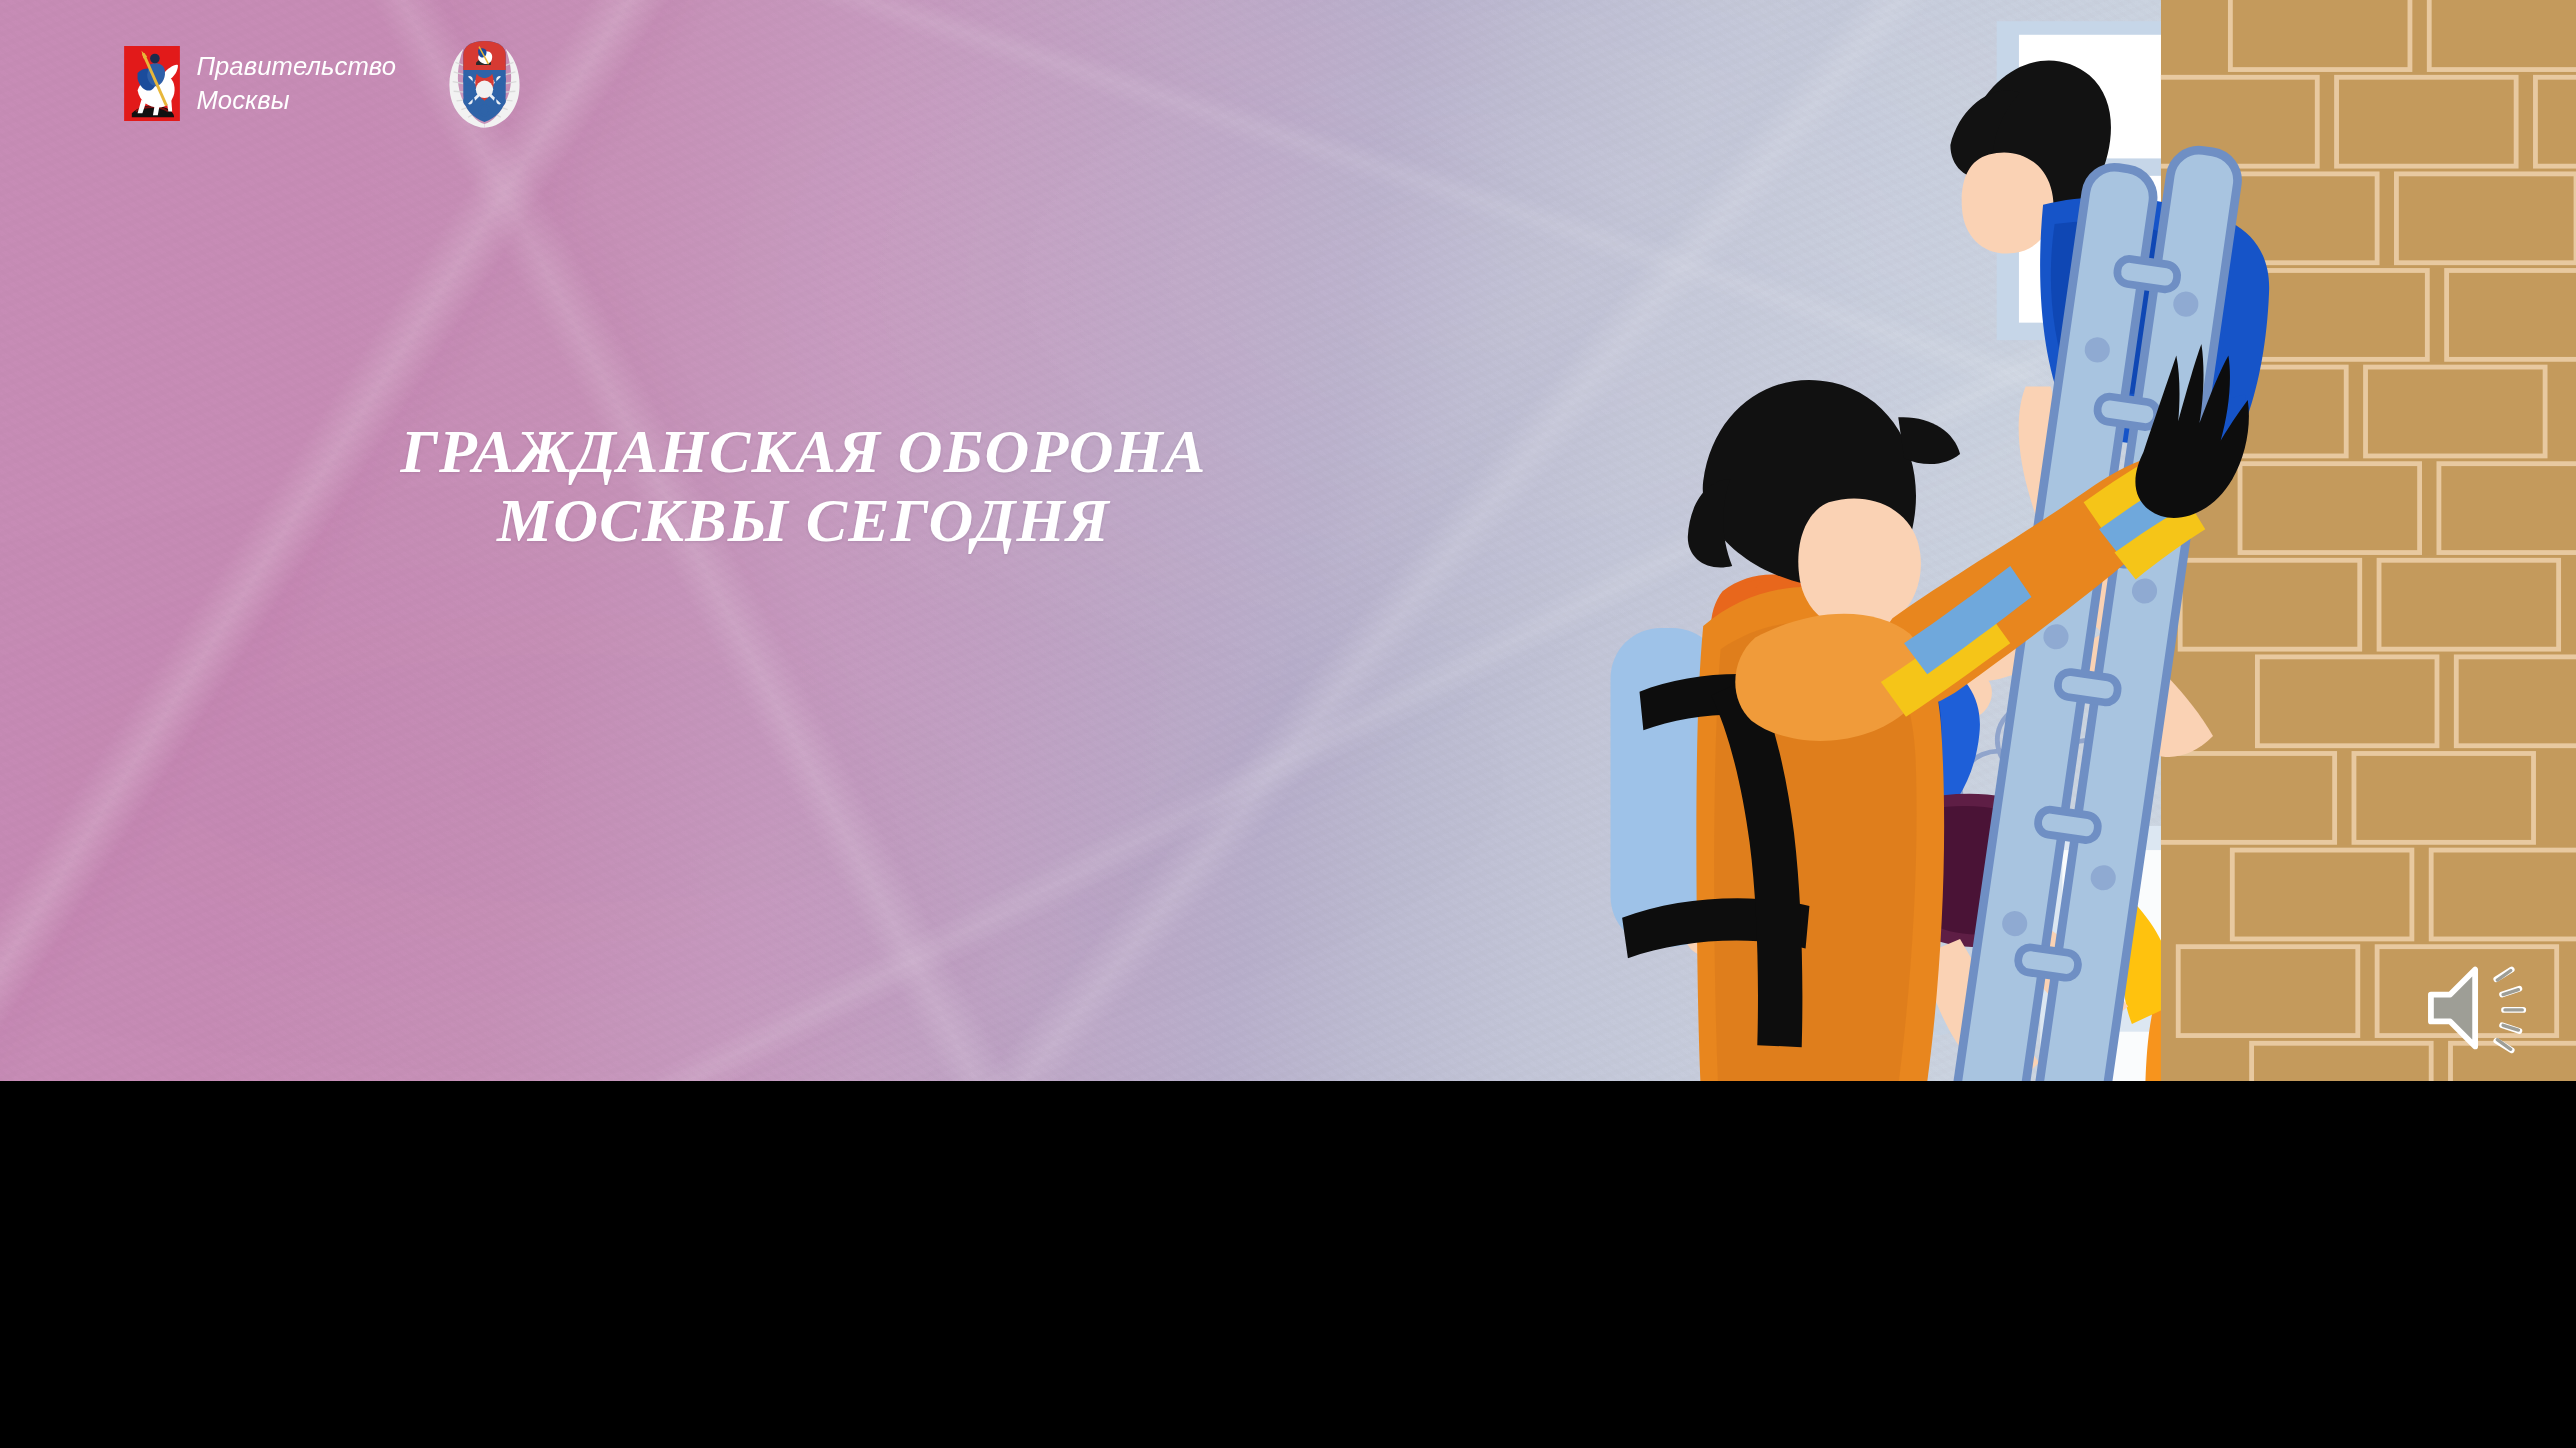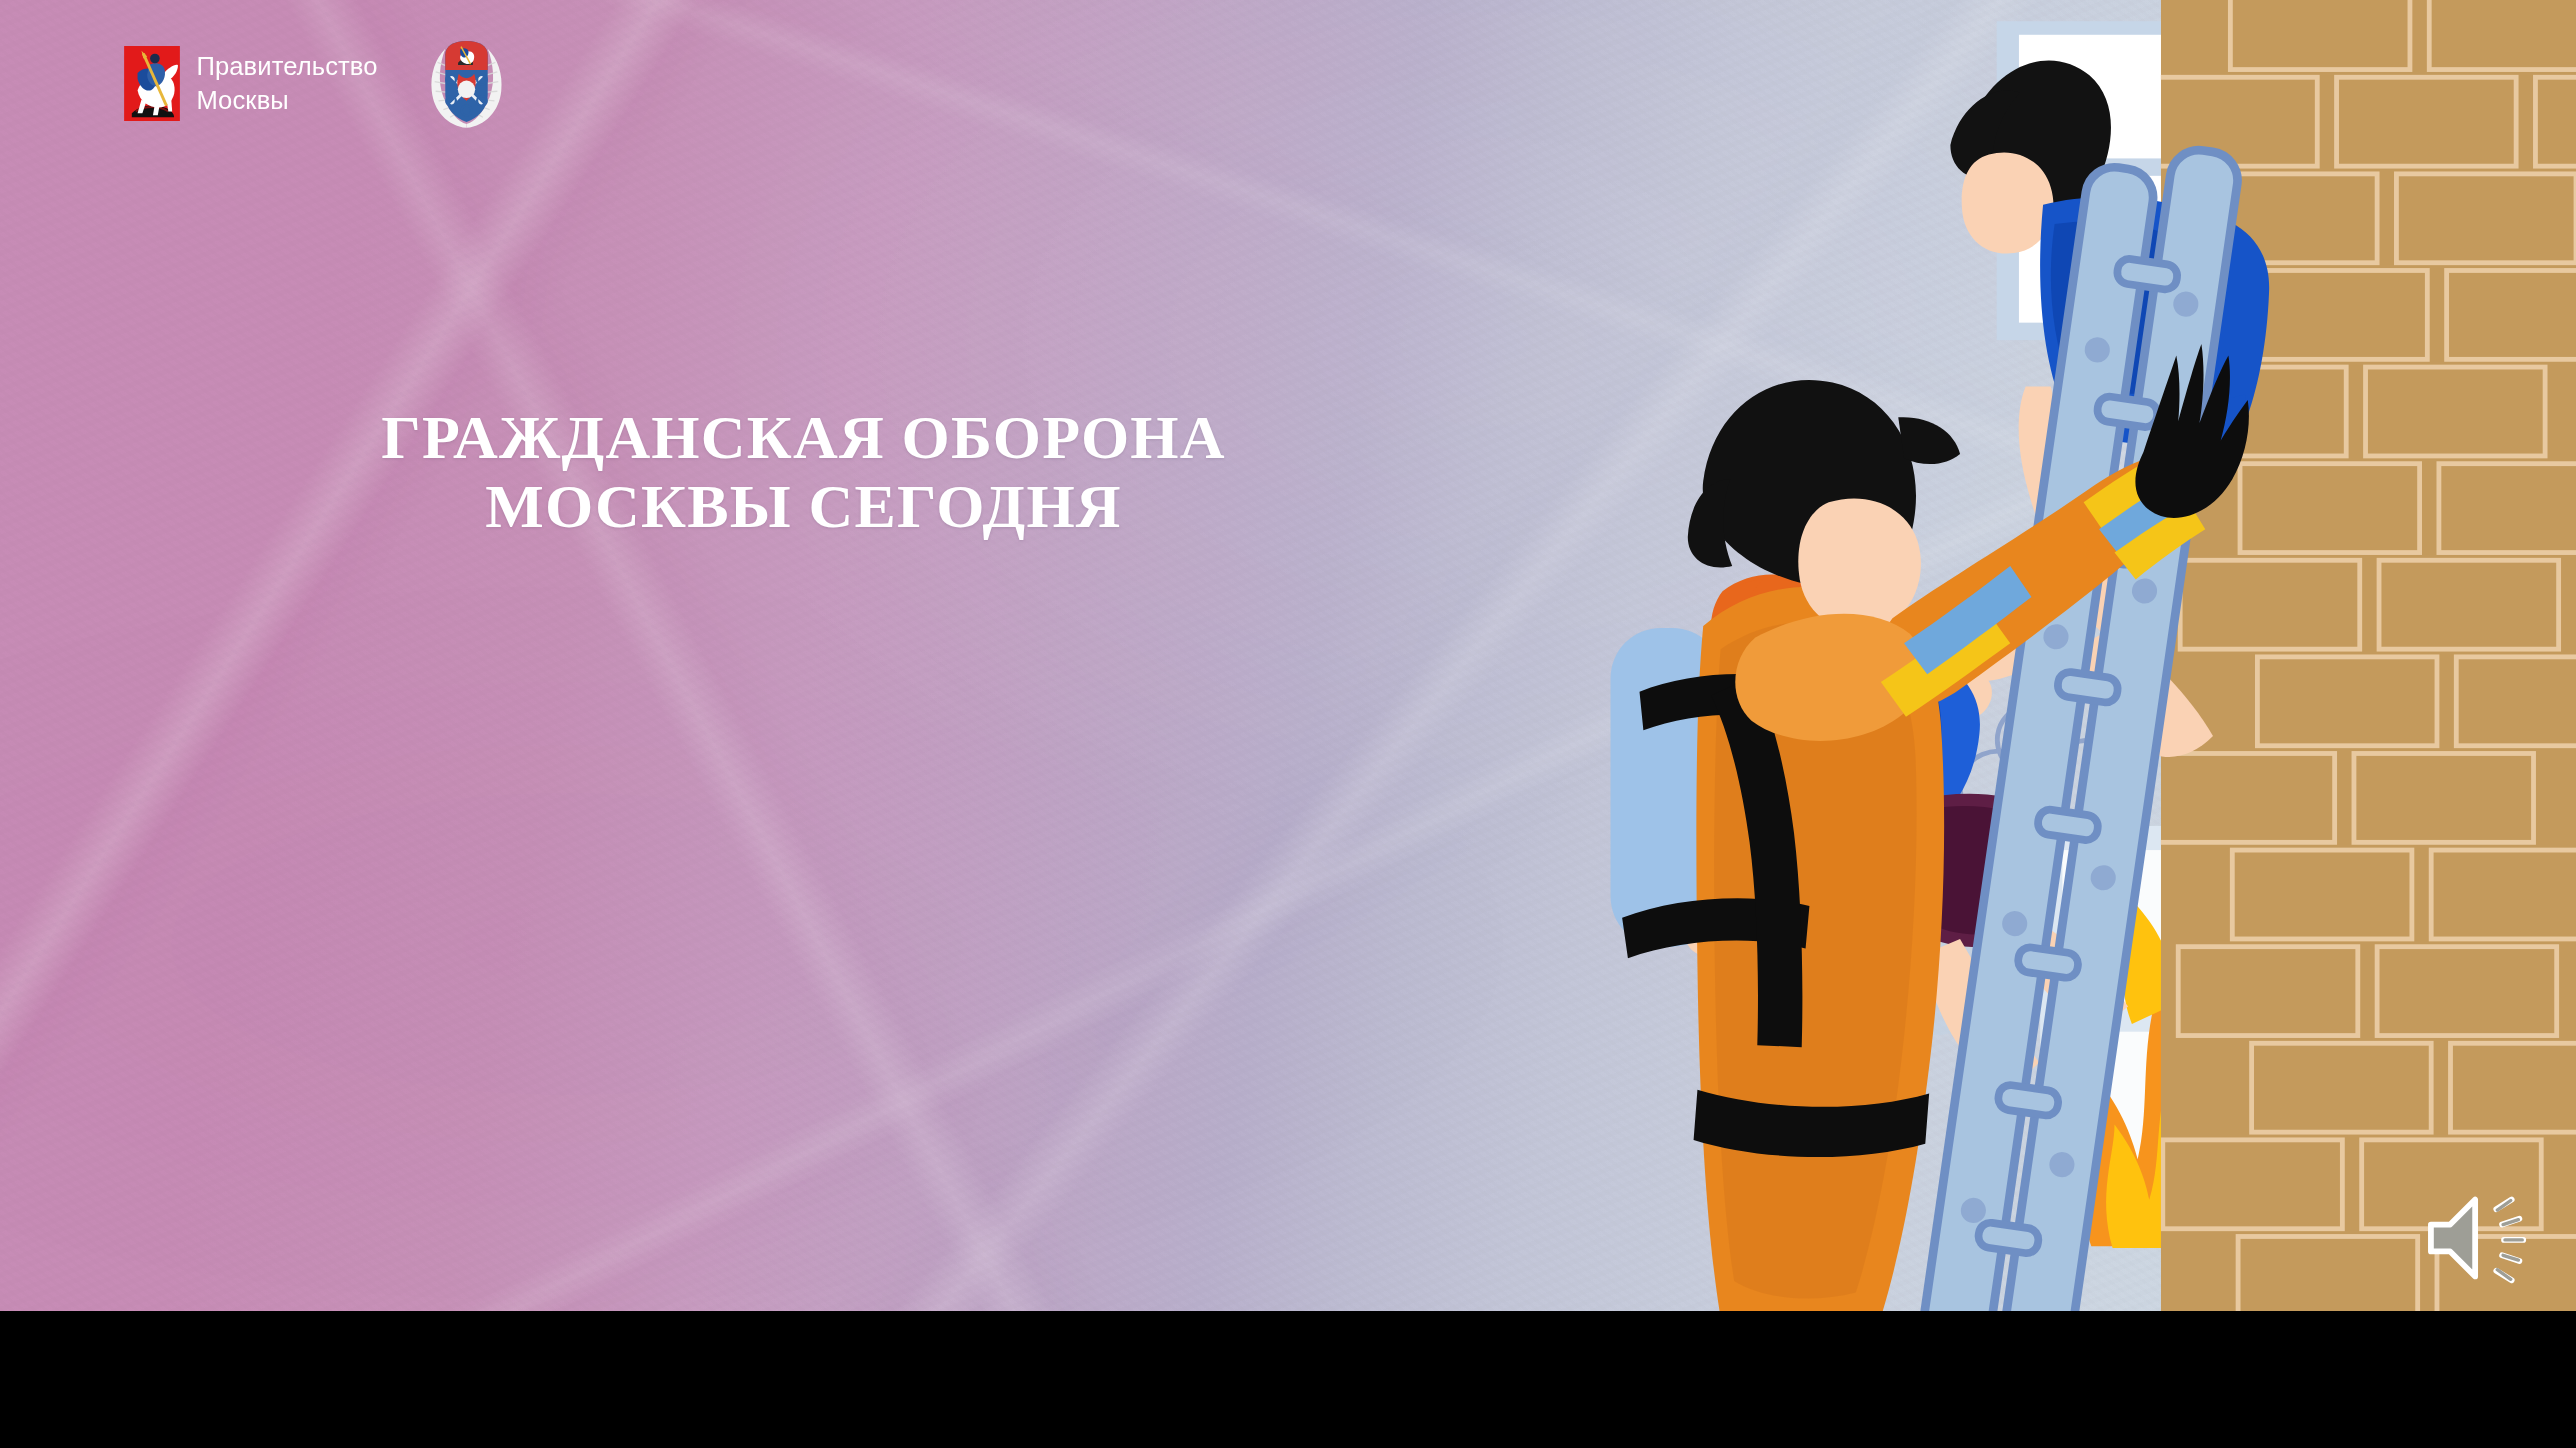--- a/index.html
+++ b/index.html
@@ -1,24 +1,25 @@
 <!DOCTYPE html>
 <html lang="ru"><head>
 <meta charset="utf-8">
 <title>Гражданская оборона Москвы сегодня</title>
 <style>
   html,body{margin:0;padding:0;background:#000;}
   *{box-sizing:border-box;}
 
   .slide{
     position:relative;
-    width:2576px;height:1311px;
+    width:2576px;height:1081px;
     overflow:hidden;
     font-family:"Liberation Sans", sans-serif;
     background:#a21caf;
+    font-style:italic;
   }
 
   
   .bg-base{
     position:absolute;inset:0;
     background:
       linear-gradient(100deg,
         #C78CB6 0%,
         #C78CB6 14%,
         #C791B8 24%,
@@ -61,21 +62,21 @@
   .logo-gov{display:flex;align-items:center;gap:16.4px;}
   .gerb-moscow{width:56px;height:75px;flex:none;display:block;}
   .gov-text{
     color:#fff;font-size:25.6px;line-height:1.30;font-weight:400;
     letter-spacing:0.1px;white-space:pre-line;
   }
   .gerb-civil{width:81px;height:93px;flex:none;display:block;}
 
   
   .textblock{
-    position:absolute;left:224px;top:403px;width:1159px;
+    position:absolute;left:224px;top:417px;width:1159px;
     text-align:center;z-index:25;
   }
   .title{
     color:#ffffff;
     font-family:"Liberation Serif", serif;
     font-weight:700;
     font-size:62px;
     line-height:1.12;
     letter-spacing:1.2px;
     white-space:pre-line;

